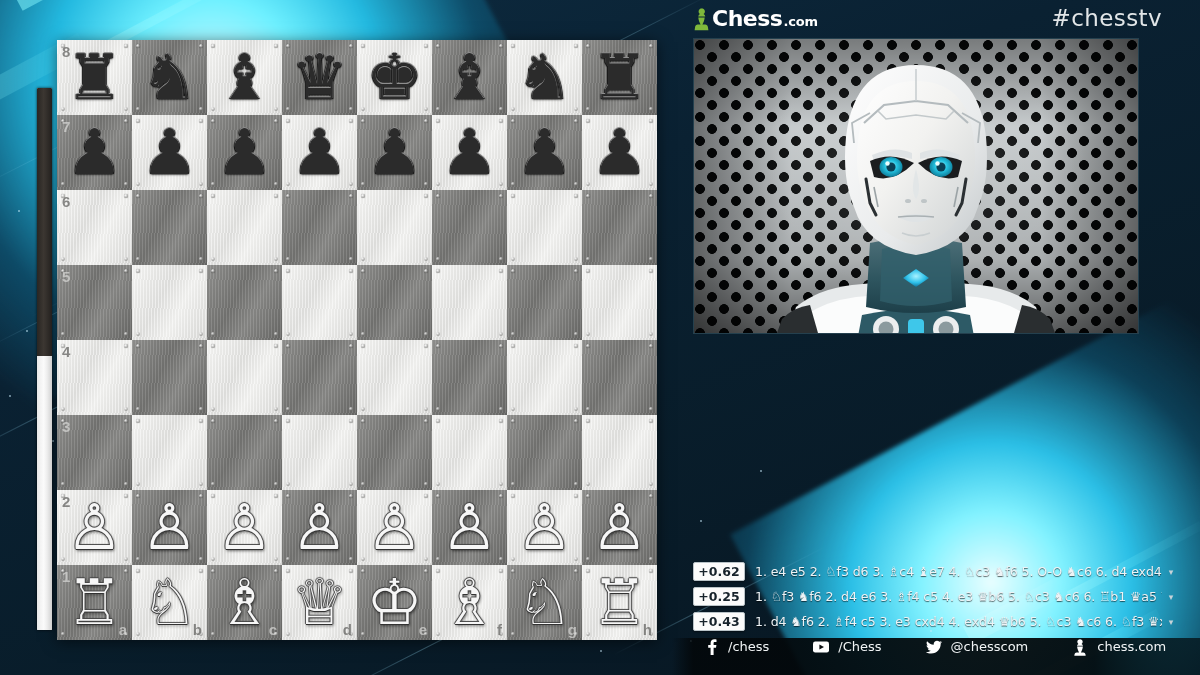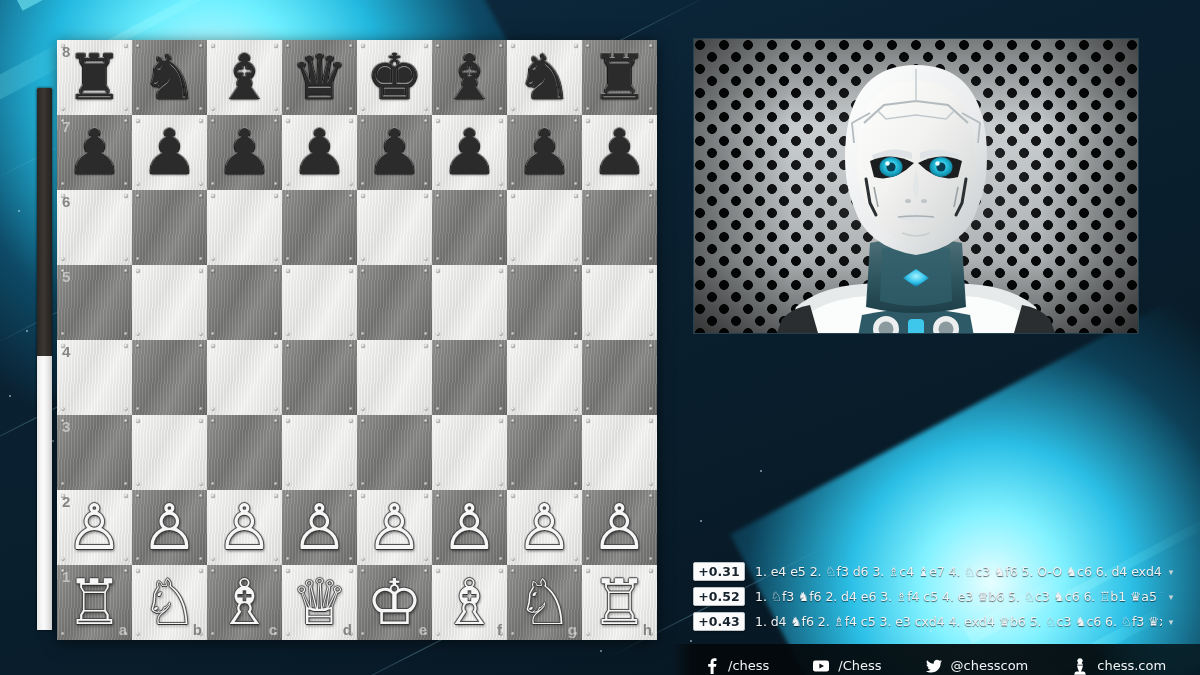--- a/index.html
+++ b/index.html
@@ -183,23 +183,23 @@
     white-space:nowrap; overflow:hidden; text-overflow:clip;
     letter-spacing:-.1px; text-shadow:0 1px 1px rgba(0,0,0,.6);
   }
   .caret {
     flex:none; width:18px; text-align:center; color:#c6d2d8; font-size:9px;
     font-family:"DejaVu Sans", sans-serif;
   }
 
   
   #social {
-    position:absolute; left:0; bottom:0; width:100%; height:31px;
+    position:absolute; left:0; bottom:0; width:100%; height:37px;
     background:linear-gradient(90deg, rgba(3,8,11,.0) 0%, rgba(3,8,11,.93) 4%, rgba(3,8,11,.95) 80%, rgba(3,8,11,.7) 100%);
-    display:flex; align-items:flex-end; padding-left:30px;
+    display:flex; align-items:flex-start; padding-left:30px;
   }
   .soc { display:flex; align-items:center; margin-right:43px; }
   .soc .ic { width:18px; height:18px; margin-right:8px; display:block; }
   .soc .tx {
     color:#f2f5f6; font-size:13px; font-family:"DejaVu Sans", sans-serif; line-height:18px;
   }
 </style>
 </head>
 <body>
 
@@ -547,20 +547,31 @@
           <span class="riv-b"></span>
           <span class="riv-br"></span>
           <span class="coord file">h</span>
           <span class="piece w">♖</span>
         </div>
       </div>
   </div>
 
   <div id="right">
 
+    <div id="brandbar">
+      <div id="logo">
+        <svg class="logo-pawn" viewBox="0 0 17 24">
+          <path d="M8.5 1.2c1.9 0 3.4 1.5 3.4 3.3 0 1.1-.5 2-1.3 2.6.9.5 1.5 1.3 1.7 2.3H5.2c.2-1 .8-1.8 1.7-2.3-.8-.6-1.3-1.5-1.3-2.6 0-1.8 1.5-3.3 3.4-3.3z" fill="#7fb93b"></path>
+          <path d="M5.3 10.4h6.4c-.2 2.8-1.4 5.2-2.3 7.2h2.9c1.3 0 2.4 1 2.6 2.3l.5 3.3H1.6l.5-3.3c.2-1.3 1.3-2.3 2.6-2.3h2.9c-.9-2-2.1-4.4-2.3-7.2z" fill="#7fb93b"></path>
+        </svg>
+        <span class="logo-chess">Chess</span>
+        <span class="logo-com">.com</span>
+      </div>
+      <div id="hashtag">#chesstv</div>
+    </div>
 
     <div id="video">
       <div class="mesh"></div>
       <div class="mesh-shade"></div>
       <svg class="robot" viewBox="0 0 300 290">
         <defs>
           <linearGradient id="gFace" x1="0" y1="0" x2="1" y2="1">
             <stop offset="0%" stop-color="#ffffff"></stop>
             <stop offset="45%" stop-color="#f2f2f0"></stop>
             <stop offset="100%" stop-color="#cdd1d2"></stop>
@@ -632,26 +643,26 @@
         <ellipse cx="142" cy="144" rx="3" ry="2" fill="#bfc5c7"></ellipse>
         <ellipse cx="158" cy="144" rx="3" ry="2" fill="#bfc5c7"></ellipse>
         <path d="M132 160 Q150 154 168 160 Q150 170 132 160 Z" fill="#dfe3e5"></path>
         <path d="M132 160 Q150 158 168 160" fill="none" stroke="#a9b0b3" stroke-width="1.5"></path>
         <path d="M136 176 Q150 182 164 176" fill="none" stroke="#c8ced0" stroke-width="1.6"></path>
       </svg>
     </div>
 
     <div id="engine">
         <div class="eline">
-          <div class="eval-badge">+0.31</div>
+          <div class="eval-badge">+0.62</div>
           <div class="eline-moves">1. e4 e5 2. ♘f3 d6 3. ♗c4 ♝e7 4. ♘c3 ♞f6 5. O-O ♞c6 6. d4 exd4 7. ♘…</div>
           <div class="caret">▾</div>
         </div>
         <div class="eline">
-          <div class="eval-badge">+0.52</div>
+          <div class="eval-badge">+0.25</div>
           <div class="eline-moves">1. ♘f3 ♞f6 2. d4 e6 3. ♗f4 c5 4. e3 ♛b6 5. ♘c3 ♞c6 6. ♖b1 ♛a5 7. ♗…</div>
           <div class="caret">▾</div>
         </div>
         <div class="eline">
           <div class="eval-badge">+0.43</div>
           <div class="eline-moves">1. d4 ♞f6 2. ♗f4 c5 3. e3 cxd4 4. exd4 ♛b6 5. ♘c3 ♞c6 6. ♘f3 ♛xb2 7…</div>
           <div class="caret">▾</div>
         </div>
       </div>
 

